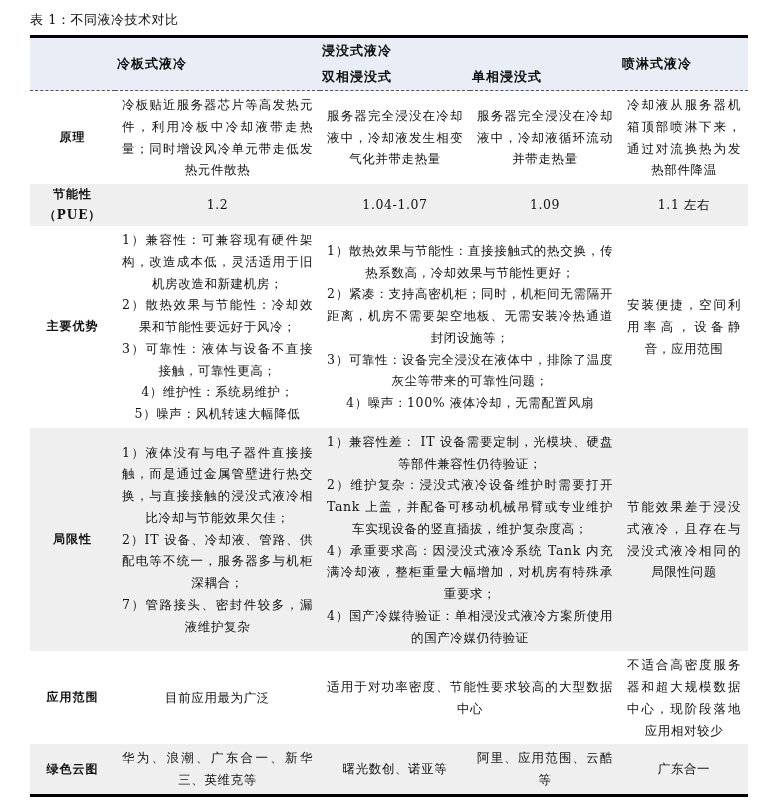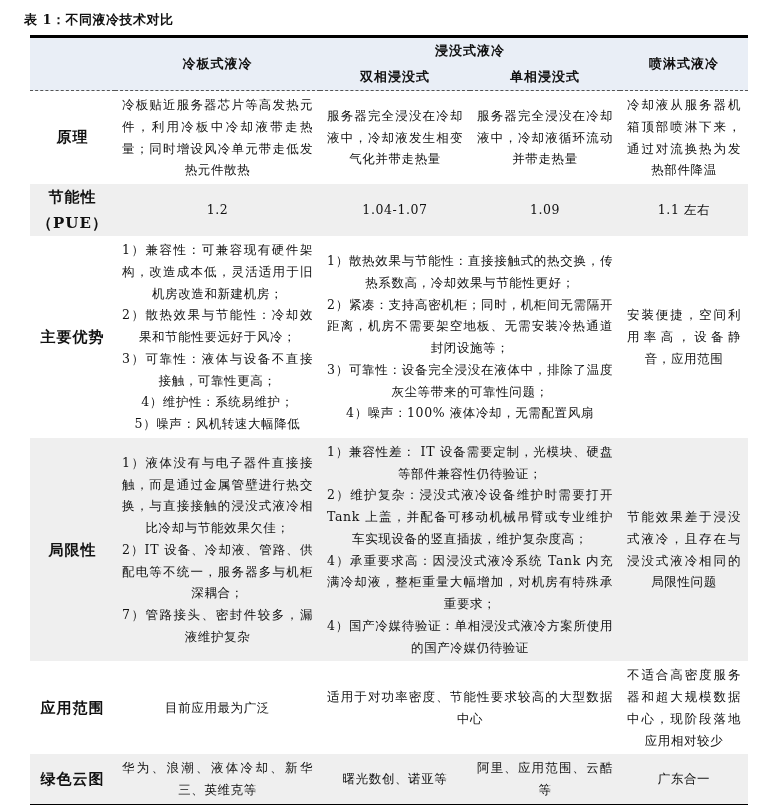--- a/index.html
+++ b/index.html
@@ -5,63 +5,63 @@
   html, body {
     margin: 0; padding: 0;
     width: 777px; height: 805px;
     background: #ffffff;
     font-family: "DejaVu Serif", serif;
     color: #111;
     overflow: hidden;
   }
   .page { position: relative; width: 777px; height: 805px; }
   .doc-title {
-    font-weight: bold;
+    font-weight: normal;
     font-size: 13px;
-    padding: 11px 0 6px 24px;
+    padding: 11px 0 6px 30px;
     letter-spacing: 0.5px;
   }
   table.cmp {
     width: 718px;
     margin-left: 30px;
     border-collapse: collapse;
     table-layout: fixed;
     border-top: 3px solid #000;
     border-bottom: 3px solid #000;
   }
   col.c-label  { width: 85px; }
   col.c-cold   { width: 205px; }
   col.c-two    { width: 150px; }
   col.c-single { width: 150px; }
   col.c-spray  { width: 128px; }
 
   thead th {
     background: #e9eef6;
     font-weight: bold;
     font-size: 13px;
-    text-align: center;
+    text-align: left;
     vertical-align: middle;
     padding: 2px 2px;
     letter-spacing: 1px;
   }
   thead tr.h1 th { height: 22px; }
   thead tr.h2 th { height: 22px; }
   thead th.dash { border-bottom: 1.5px dashed #555; }
 
   tbody td {
     font-size: 12.5px;
     line-height: 1.74;
     vertical-align: middle;
     text-align: center;
     padding: 3px 7px;
     letter-spacing: 0.6px;
   }
   tbody td.row-label {
     font-weight: bold;
-    font-size: 15px;
+    font-size: 12px;
     letter-spacing: 1px;
     padding: 0 2px;
   }
   tbody td p {
     margin: 0;
     text-align: justify;
     text-align-last: center;
   }
   tr.band { background: #efefef; }
 
@@ -200,21 +200,21 @@
         <td colspan="2">
             <p>适用于对功率密度、节能性要求较高的大型数据中心</p>
           </td>
         <td>
             <p>不适合高密度服务器和超大规模数据中心，现阶段落地应用相对较少</p>
           </td>
       </tr>
       <tr class="band r-vendors">
         <td class="row-label">绿色云图</td>
         <td>
-            <p>华为、浪潮、液体冷却、新华三、英维克等</p>
+            <p>华为、浪潮、广东合一、新华三、英维克等</p>
           </td>
         <td>
             <p>曙光数创、诺亚等</p>
           </td>
         <td>
             <p>阿里、应用范围、云酷等</p>
           </td>
         <td>
             <p>广东合一</p>
           </td>

